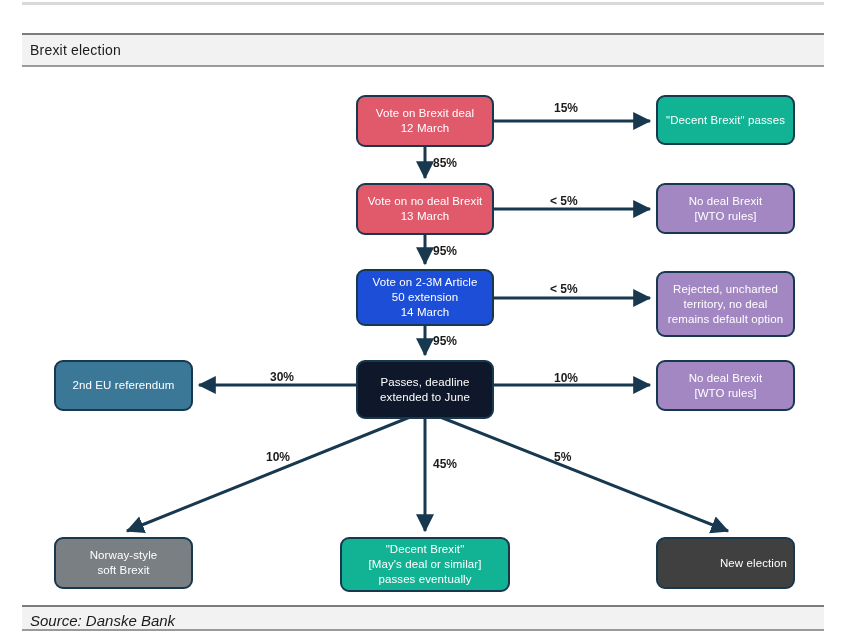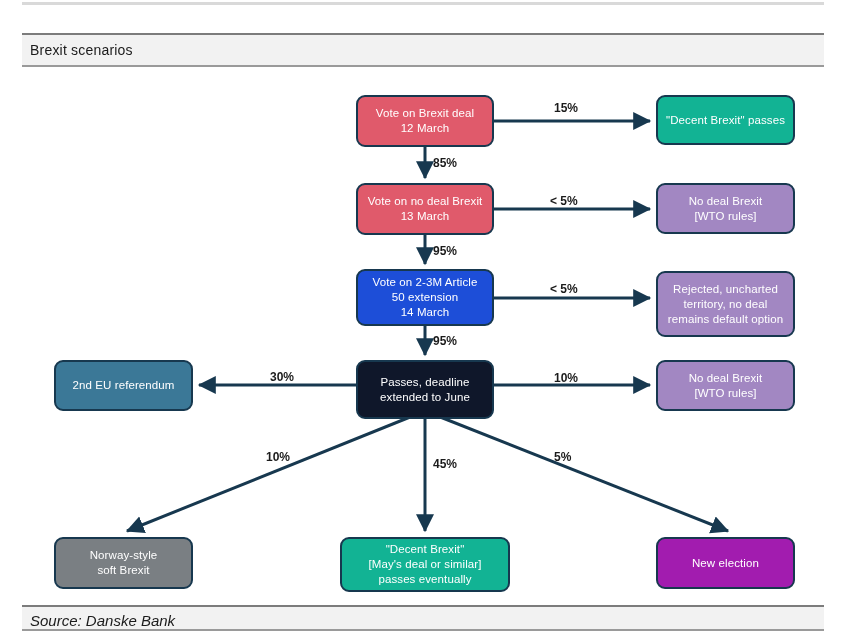--- a/index.html
+++ b/index.html
@@ -114,21 +114,21 @@
   }
 </style>
 </head>
 <body>
 
 <div id="page">
 
   <div class="top-rule"></div>
 
   <div class="header-band">
-    <div class="header-title">Brexit scenarios</div>
+    <div class="header-title">Brexit election</div>
   </div>
 
   <svg id="arrow-layer" viewBox="0 0 844 635" xmlns="http://www.w3.org/2000/svg">
     <defs>
       <marker id="ah" markerWidth="7" markerHeight="7" refX="5.6" refY="3" orient="auto" markerUnits="strokeWidth">
         <path d="M0,0 L6,3 L0,6 z" fill="#17384f"></path>
       </marker>
     </defs>
     <g stroke="#17384f" stroke-width="3" fill="none" marker-end="url(#ah)">
       <line x1="494" y1="121" x2="650" y2="121"></line>
@@ -172,21 +172,21 @@
       </div>
       <div class="node" style="left: 656px; top: 360px; width: 139px; height: 51px; background: rgb(162, 135, 194);">
         <span>No deal Brexit<br>[WTO rules]</span>
       </div>
       <div class="node" style="left: 54px; top: 537px; width: 139px; height: 52px; background: rgb(122, 127, 131);">
         <span>Norway-style<br>soft Brexit</span>
       </div>
       <div class="node" style="left: 340px; top: 537px; width: 170px; height: 55px; background: rgb(18, 179, 148);">
         <span>"Decent Brexit"<br>[May's deal or similar]<br>passes eventually</span>
       </div>
-      <div class="node" style="left: 656px; top: 537px; width: 139px; height: 52px; background: #a21caf;">
+      <div class="node" style="left: 656px; top: 537px; width: 139px; height: 52px; background: #404040; text-align: right;">
         <span>New election</span>
       </div>
     </div>
   <div id="labels">
       <div class="edge-label" style="left: 554px; top: 101px;">15%</div>
       <div class="edge-label" style="left: 433px; top: 156px;">85%</div>
       <div class="edge-label" style="left: 550px; top: 194px;">&lt; 5%</div>
       <div class="edge-label" style="left: 433px; top: 244px;">95%</div>
       <div class="edge-label" style="left: 550px; top: 282px;">&lt; 5%</div>
       <div class="edge-label" style="left: 433px; top: 334px;">95%</div>

